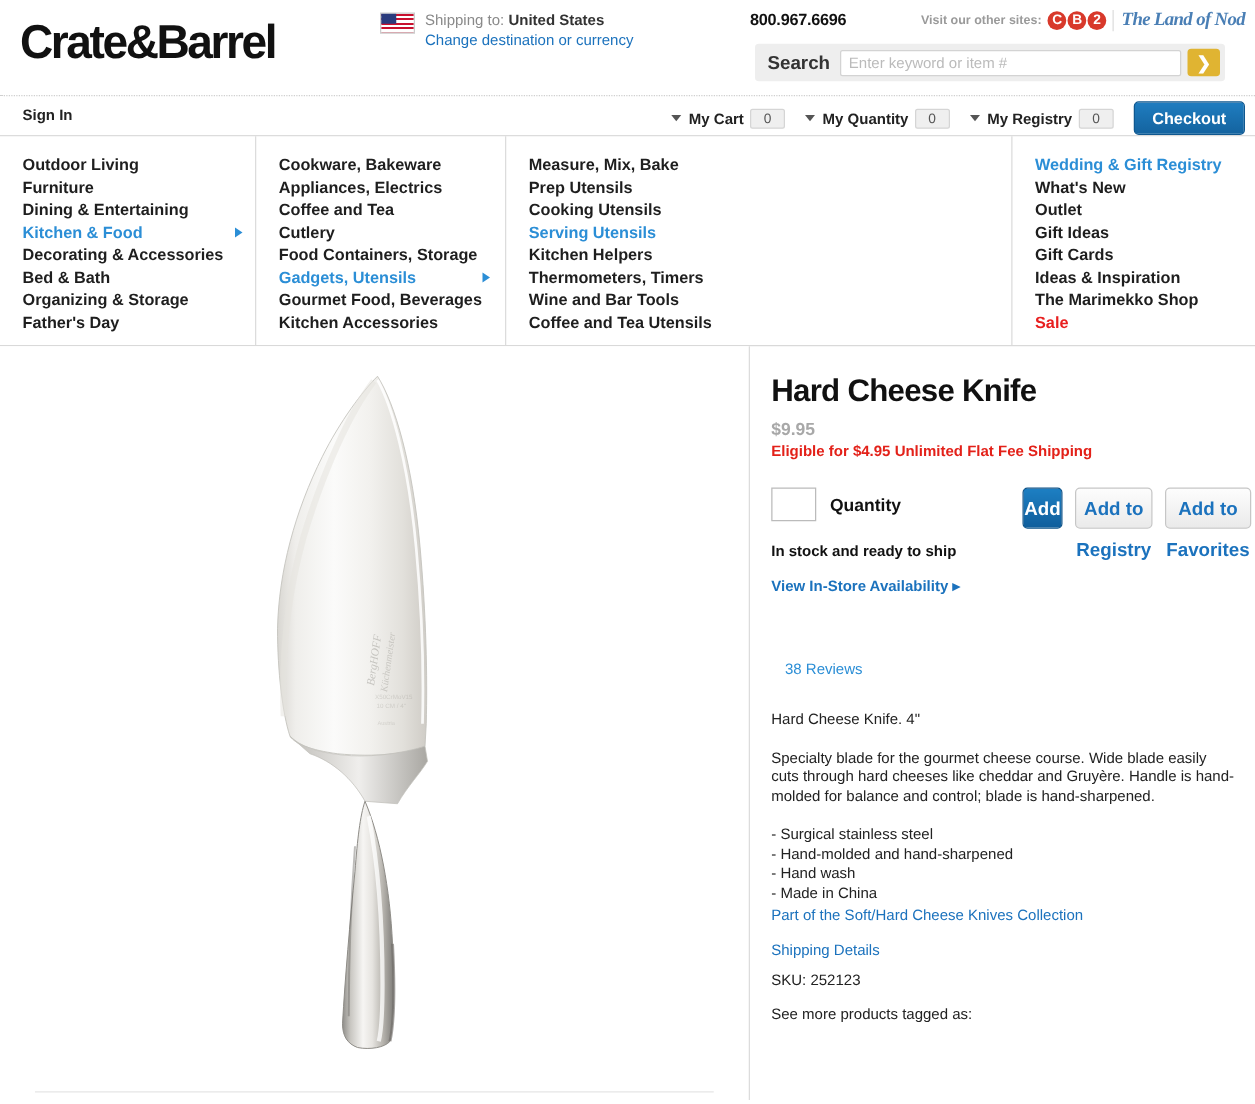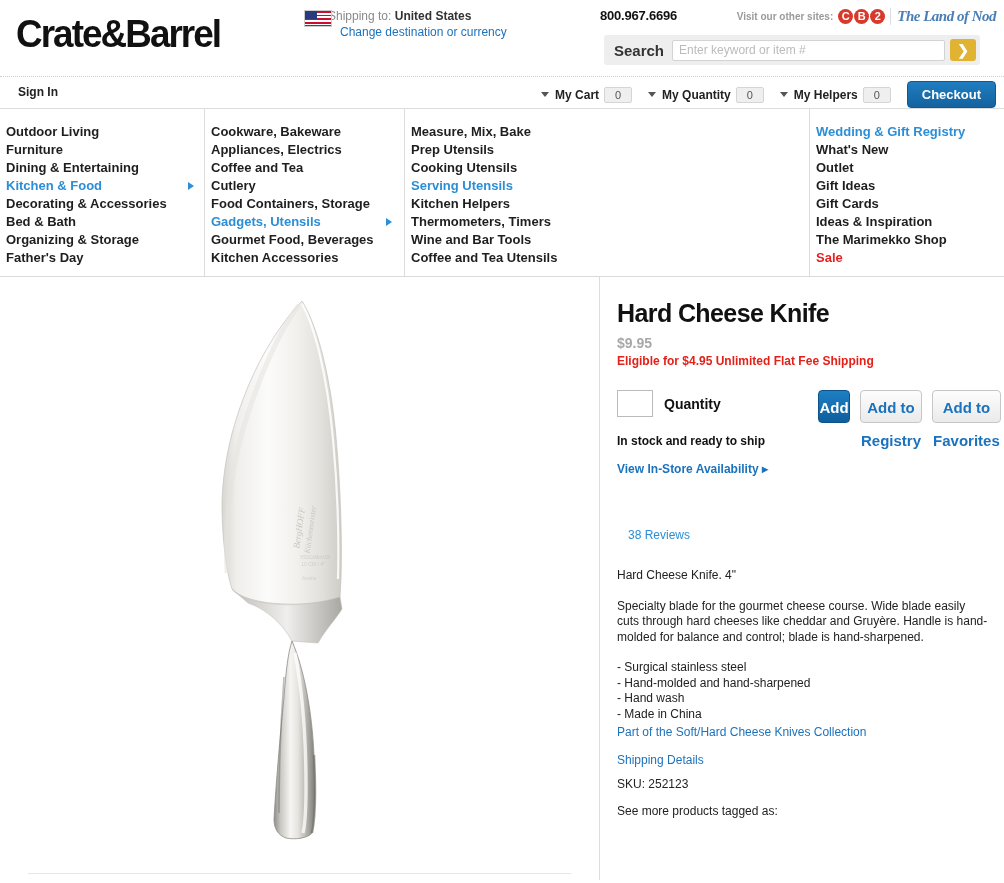--- a/index.html
+++ b/index.html
@@ -59,21 +59,21 @@
   }
   .flag::after {
     content: "";
     position: absolute;
     left: 0; top: 0;
     width: 12px;
     height: 8px;
     background: #2a3b7d;
   }
   .ship-line1 {
-    margin-left: 24px;
+    margin-left: 36px;
     color: #8a8a8a;
     font-size: 12px;
     white-space: nowrap;
   }
   .ship-line1 b { color: #333333; }
   .ship-line2 {
     margin-left: 36px;
     color: #1b72bd;
     font-size: 12px;
     white-space: nowrap;
@@ -242,21 +242,21 @@
   
   .meganav {
     position: relative;
     height: 168px;
     border-bottom: 1px solid #d9d9d9;
     box-sizing: border-box;
     display: flex;
   }
   .navcol {
     box-sizing: border-box;
-    padding: 14px 0 0 6px;
+    padding: 14px 0 0 18px;
   }
   .navcol.c1 { width: 205px; border-right: 1px solid #dcdcdc; }
   .navcol.c2 { width: 200px; border-right: 1px solid #dcdcdc; }
   .navcol.c3 { width: 405px; border-right: 1px solid #dcdcdc; }
   .navcol.c4 { width: 193px; }
   .navcol ul { list-style: none; margin: 0; padding: 0; }
   .navcol li {
     position: relative;
     font-size: 13px;
     font-weight: bold;
@@ -487,21 +487,21 @@
       <span>My Cart</span>
       <span class="count-box">0</span>
     </div>
     <div class="acct-item">
       <span class="caret-dn"></span>
       <span>My Quantity</span>
       <span class="count-box">0</span>
     </div>
     <div class="acct-item">
       <span class="caret-dn"></span>
-      <span>My Helpers</span>
+      <span>My Registry</span>
       <span class="count-box">0</span>
     </div>
     <button class="checkout-btn">Checkout</button>
   </div>
 </div>
 
 <div class="meganav">
   <div class="navcol c1">
     <ul id="nav-col1">
         <li><span>Outdoor Living</span></li>

